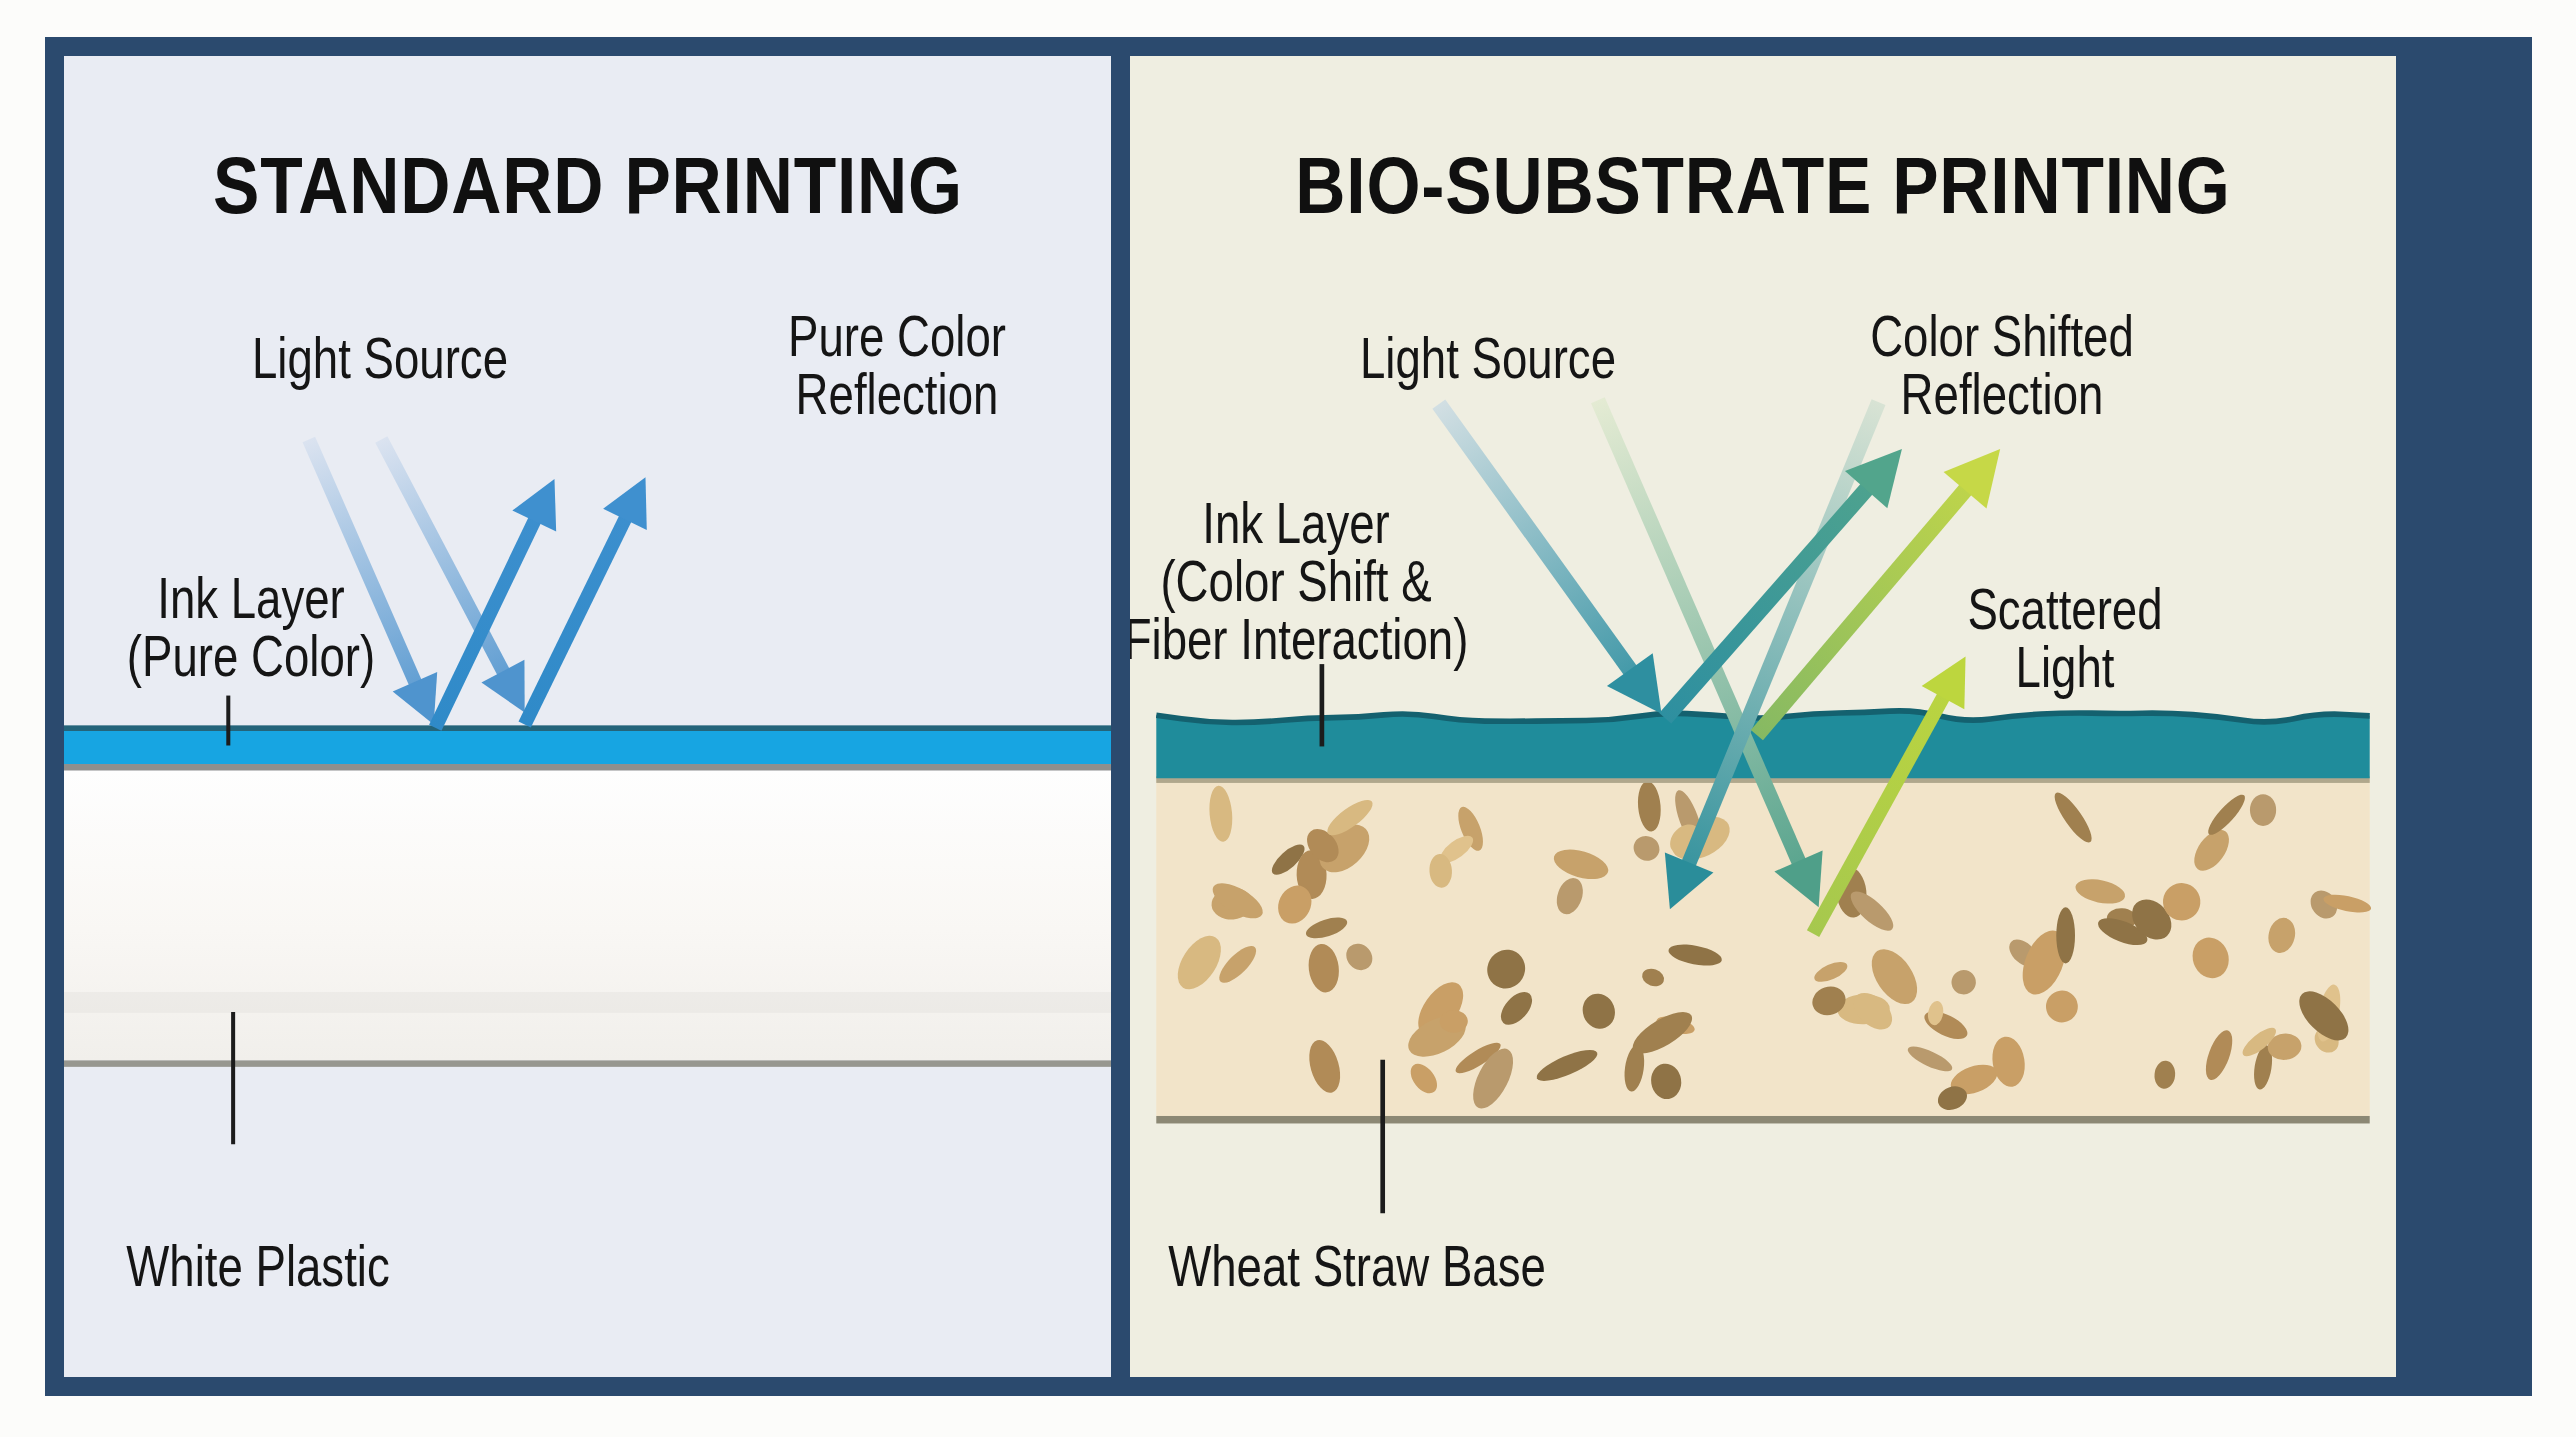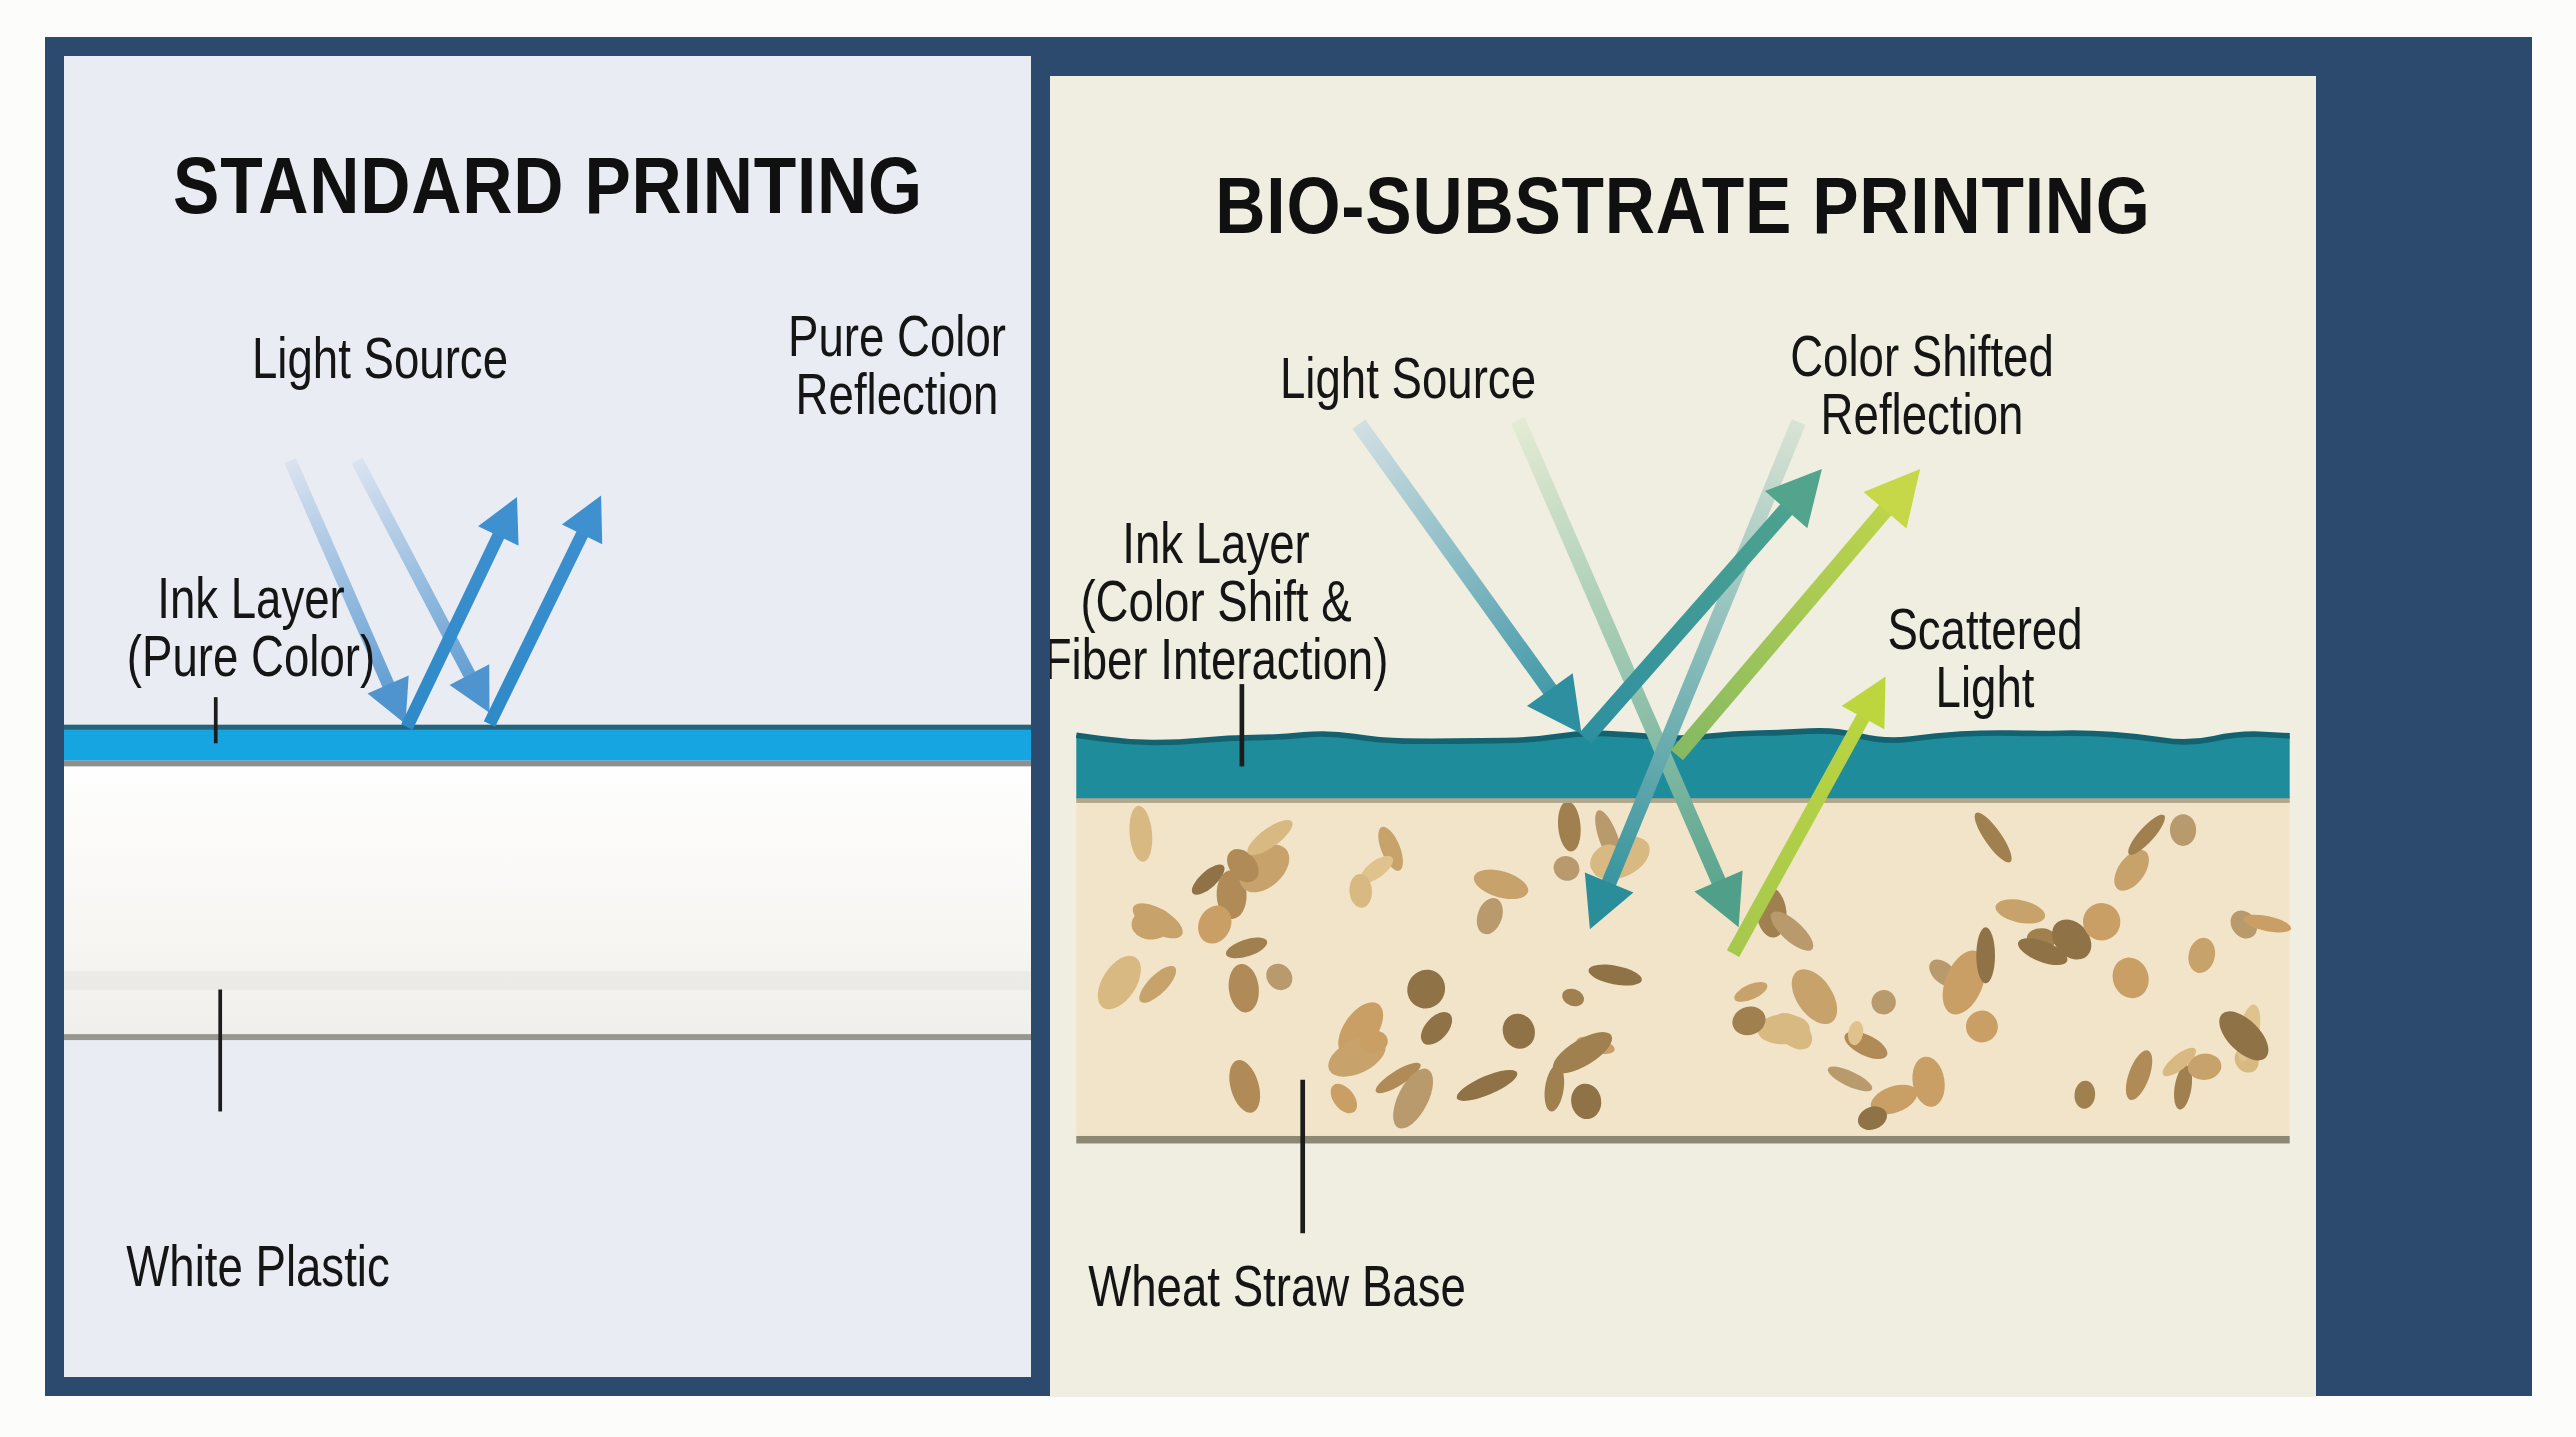--- a/index.html
+++ b/index.html
@@ -8,22 +8,22 @@
     background:var(--c-page-margin,#fcfcfa);
     font-family:"Liberation Sans", sans-serif;
   }
   .frame{
     position:absolute;left:45px;top:37px;width:2487px;height:1359px;
     background:var(--c-frame,#2b4a6e);
     box-sizing:border-box;border:19px solid var(--c-frame,#2b4a6e);
     display:flex;gap:19px;
   }
   .panel{position:relative;height:100%;overflow:hidden;}
-  .panel.left{width:967px;background:var(--c-left-bg,#e9ecf3);}
-  .panel.right{width:1266px;background:var(--c-right-bg,#efeee1);margin-top:20px;}
+  .panel.left{width:1047px;background:var(--c-left-bg,#e9ecf3);}
+  .panel.right{width:1266px;background:var(--c-right-bg,#efeee1);}
   .diagram{position:absolute;left:0;top:0;width:100%;height:100%;display:block;}
   .title{
     position:absolute;top:90px;left:50%;
     transform:translateX(-50%) scaleX(0.88);
     font-size:79px;font-weight:bold;letter-spacing:0.9px;
     color:#101010;white-space:nowrap;margin:0;line-height:1;
   }
   .lbl{
     position:absolute;
     transform:translateX(-50%) scaleX(0.80);

